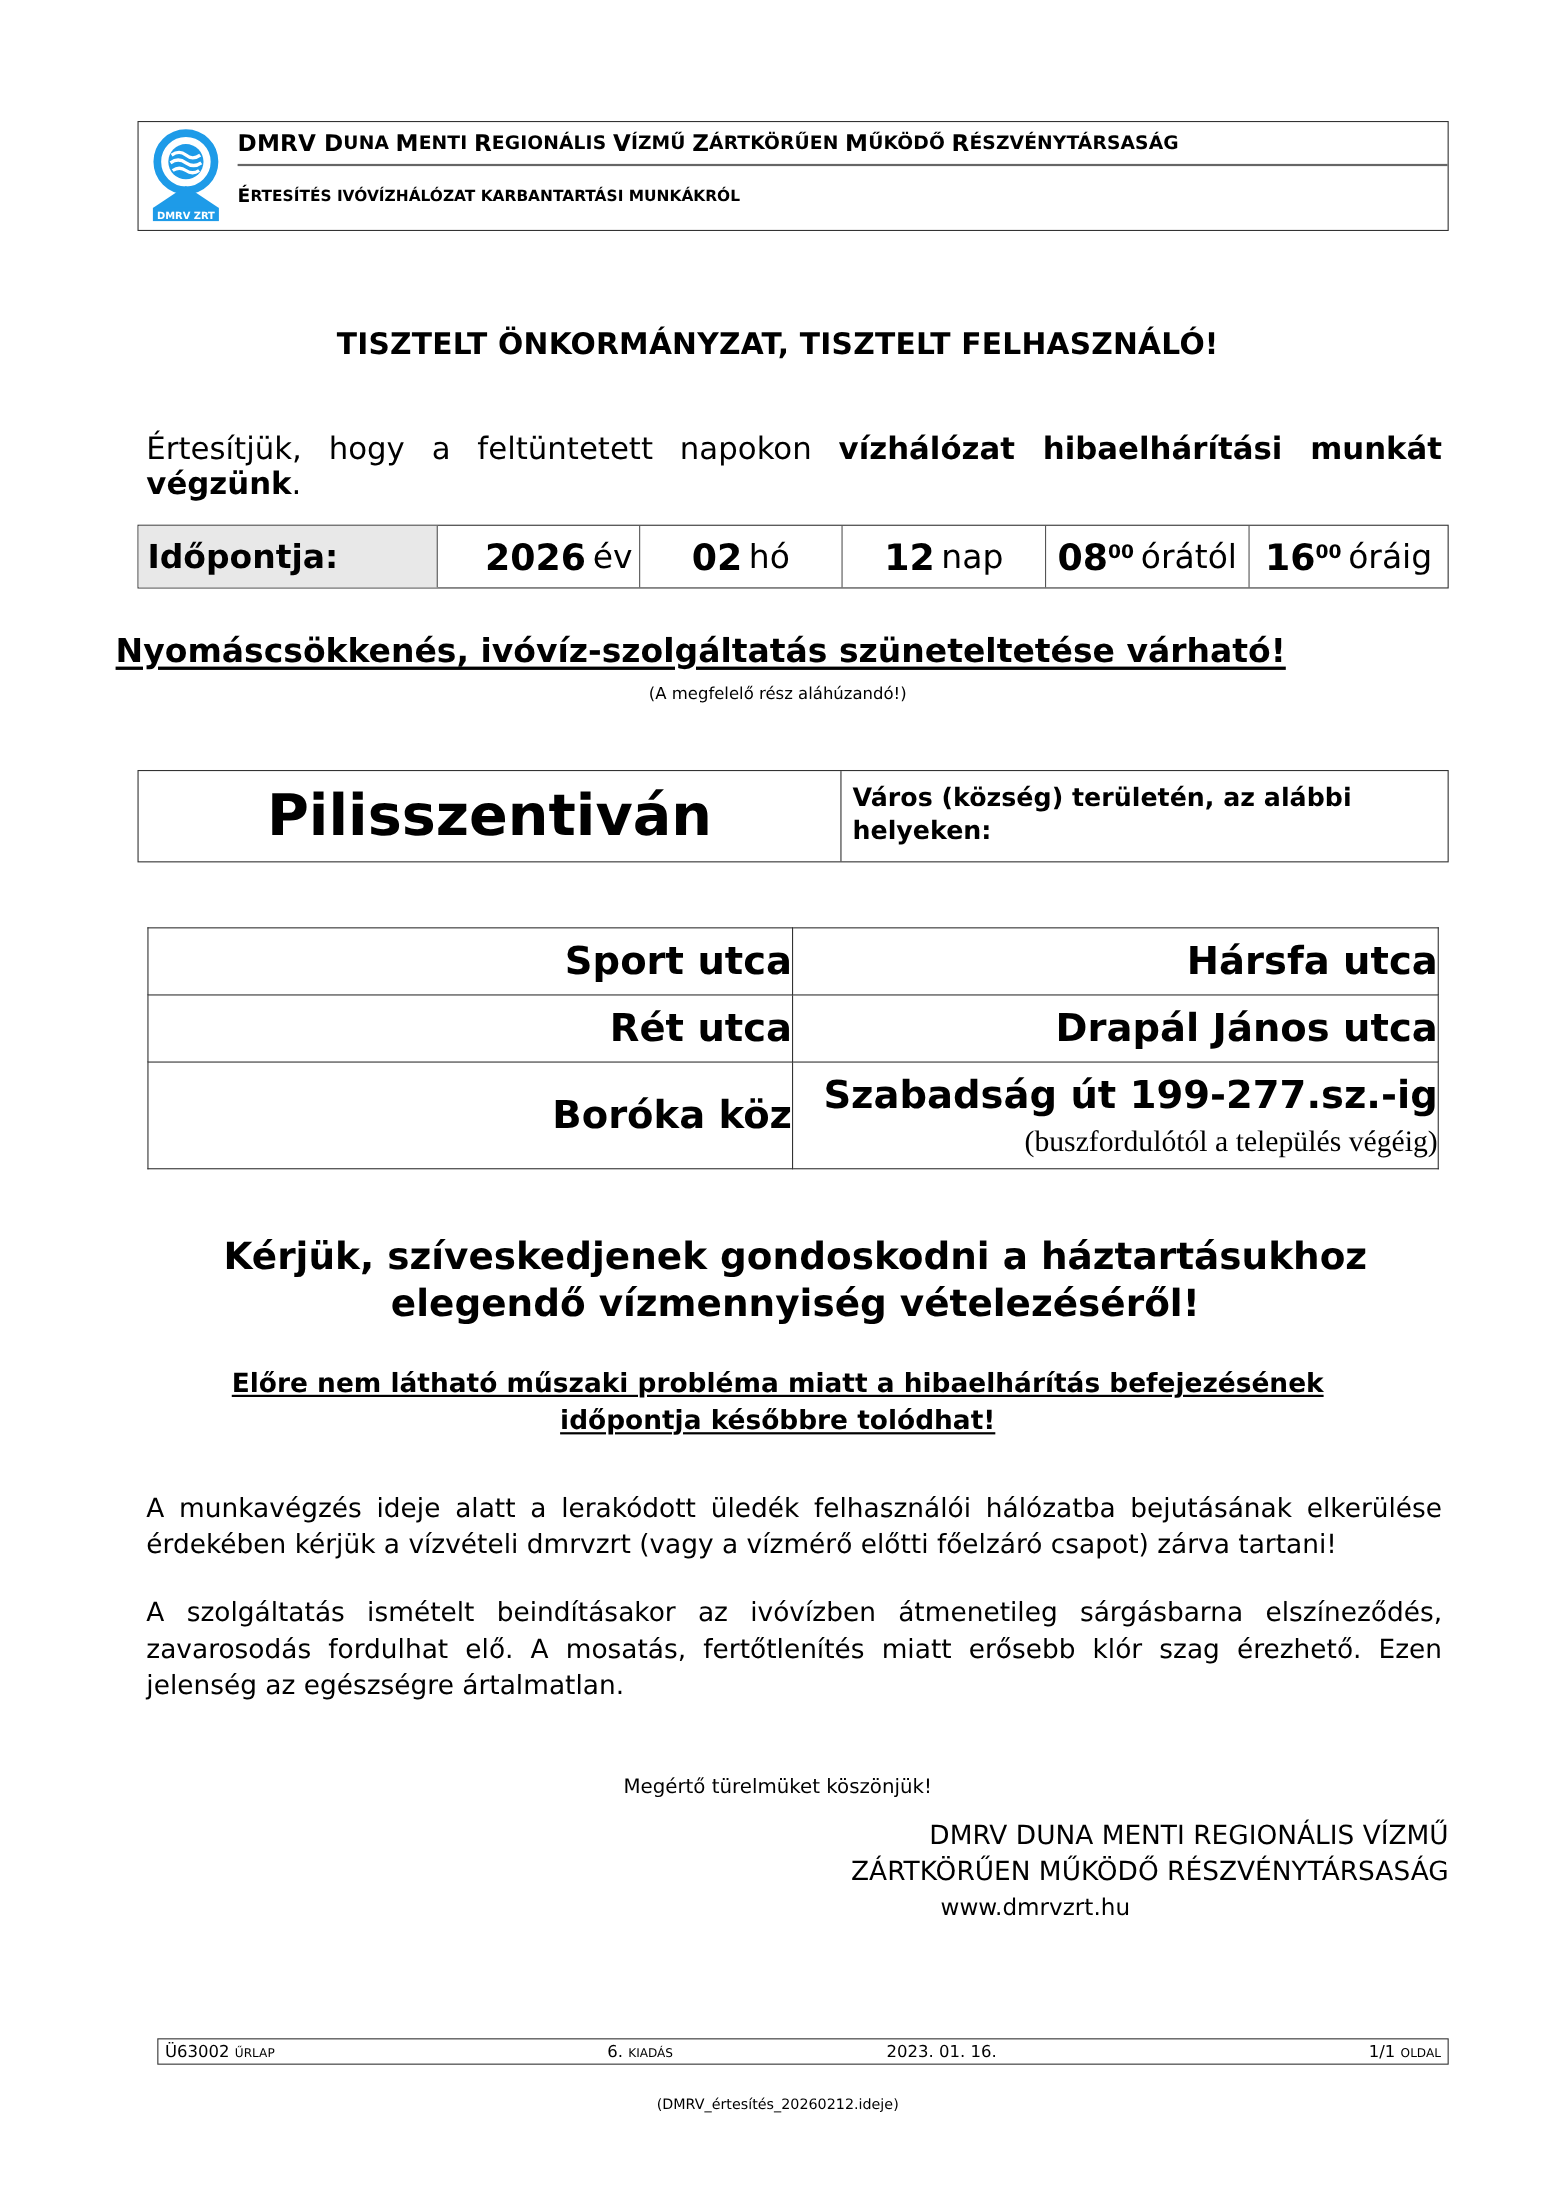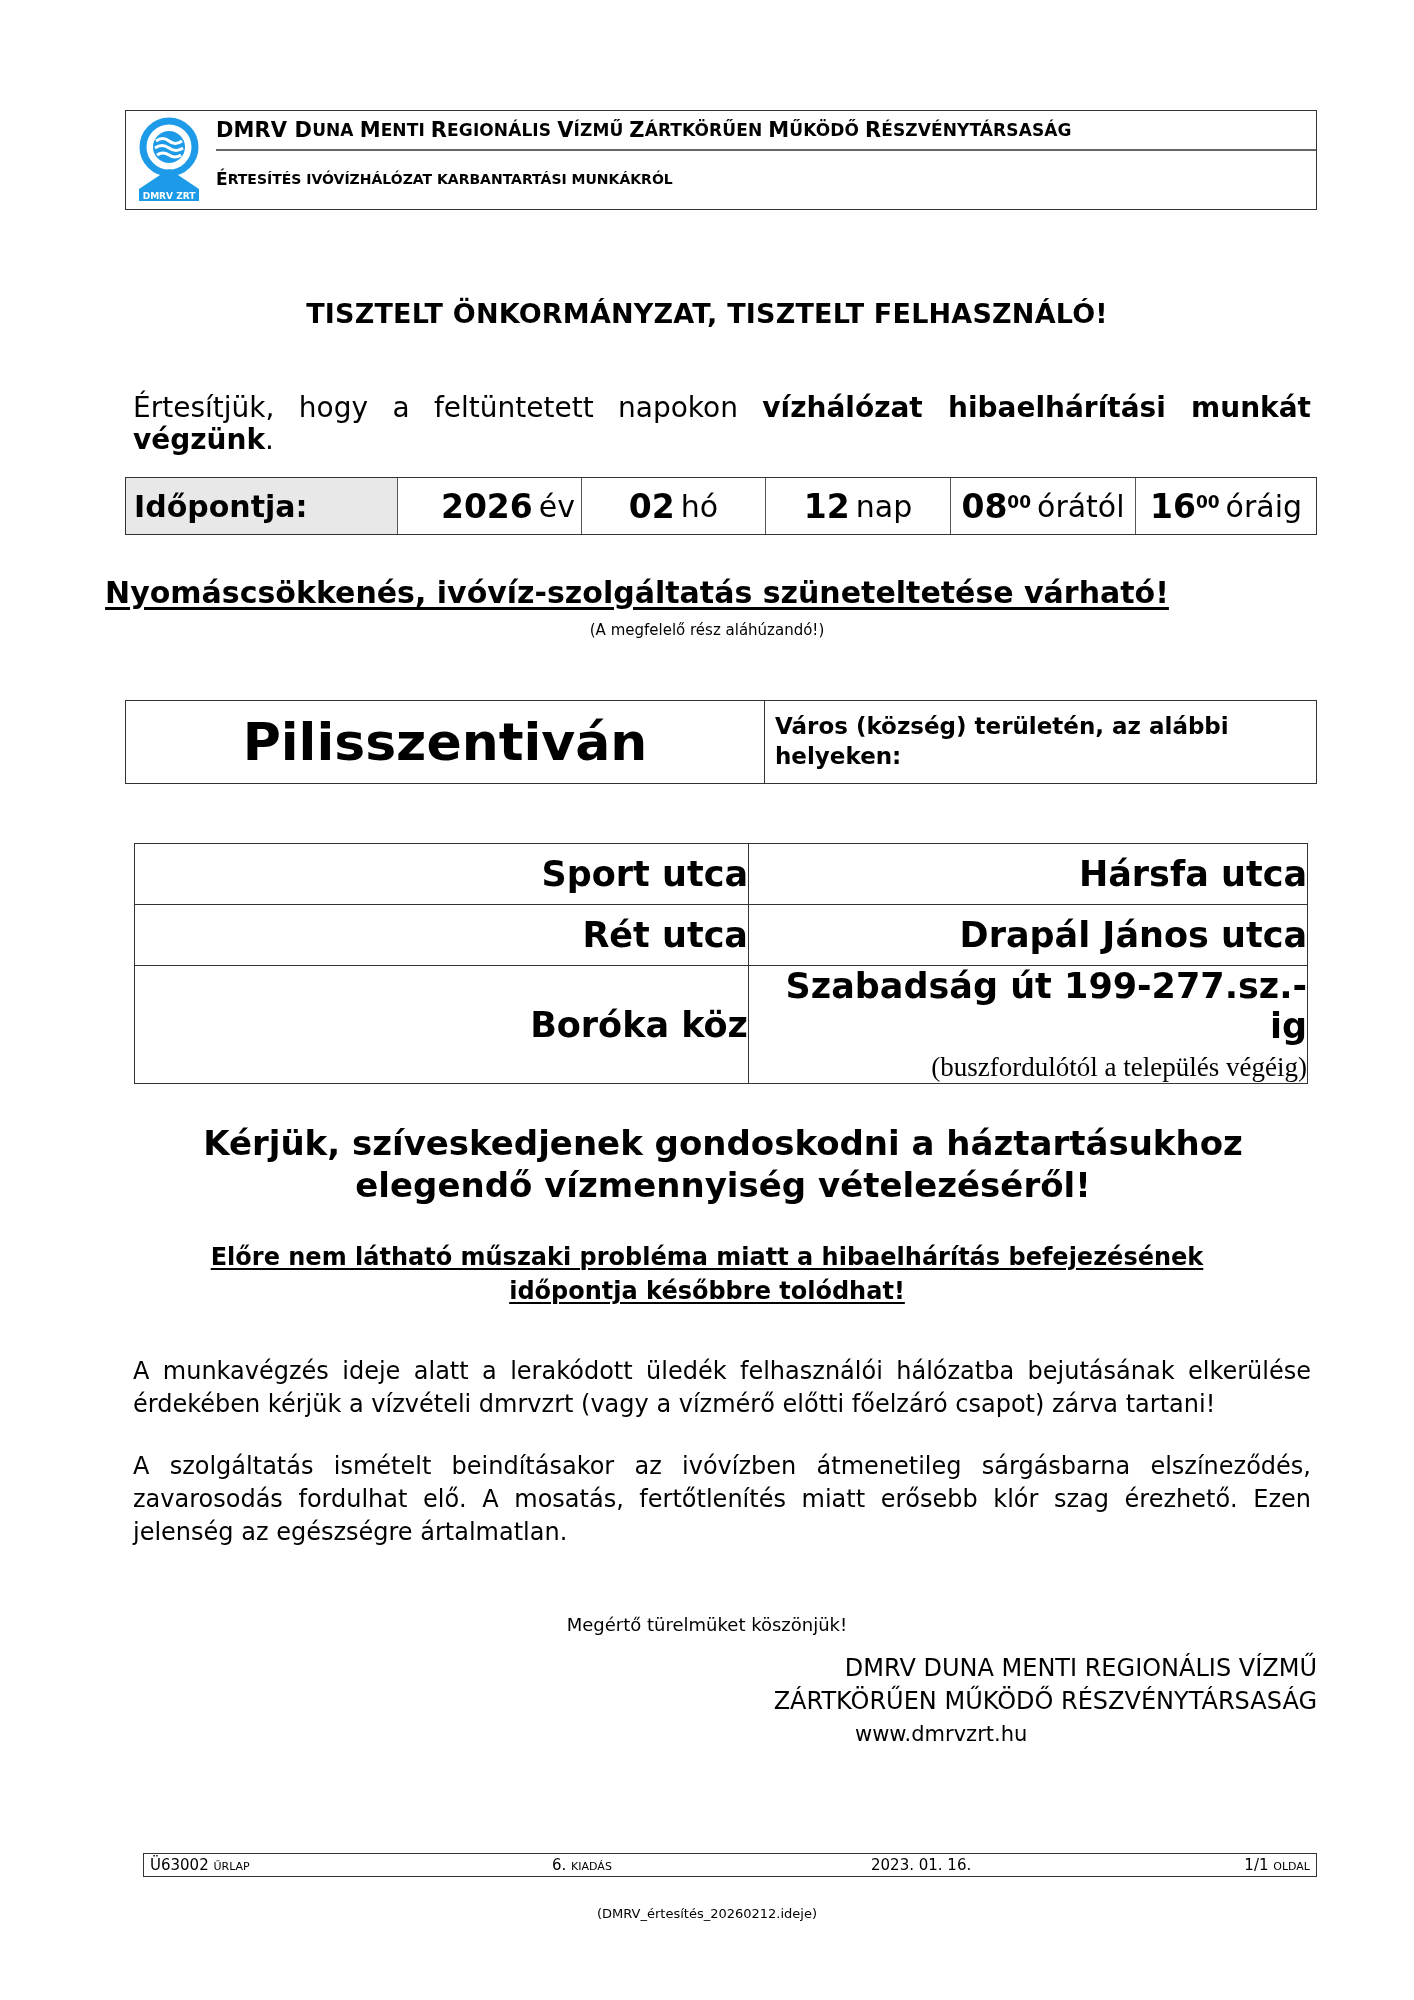--- a/index.html
+++ b/index.html
@@ -32,21 +32,21 @@
 
   
   .town-table { left: 125px; top: 700px; width: 1192px; height: 84px; border: 1.5px solid #333; box-sizing: border-box; display: flex; }
   .town-name { width: 638px; border-right: 1.5px solid #333; display: flex; align-items: center; justify-content: center; font-weight: bold; font-size: 52px; }
   .town-desc { flex: 1; padding: 10px 10px; font-weight: bold; font-size: 23px; line-height: 30px; }
 
   
   .streets { left: 134px; top: 843px; width: 1174px; border: 1.5px solid #333; box-sizing: border-box; border-collapse: collapse; }
   .streets td { border: 1.5px solid #333; text-align: right; font-weight: bold; font-size: 35px; padding: 0; }
   .streets tr.r1 td { height: 60px; }
-  .streets tr.r2 td { height: 60px; padding-left: 28px; }
+  .streets tr.r2 td { height: 60px; }
   .streets tr.r3 td { height: 96px; }
   .streets td.left { width: 585px; }
   .street-sub { display: block; font-family: "Liberation Serif", "DejaVu Serif", serif; font-weight: normal; font-size: 27px; margin-top: 6px; }
 
   .request { left: 0; width: 1414px; top: 1122px; text-align: center; font-weight: bold; font-size: 34px; line-height: 42px; margin-left: 16px; }
   .delay { left: 0; width: 1414px; top: 1240px; text-align: center; font-weight: bold; font-size: 24px; line-height: 34px; }
   .delay span { text-decoration: underline; text-decoration-thickness: 2px; text-underline-offset: 3px; }
 
   .para { left: 133px; width: 1178px; font-size: 24px; line-height: 33px; text-align: justify; text-align-last: left; }
   .para1 { top: 1355px; }
@@ -176,16 +176,16 @@
 <div class="abs thanks">Megértő türelmüket köszönjük!</div>
 <div class="abs sign">
   <div>DMRV DUNA MENTI REGIONÁLIS VÍZMŰ</div>
   <div>ZÁRTKÖRŰEN MŰKÖDŐ RÉSZVÉNYTÁRSASÁG</div>
 </div>
 <div class="abs url">www.dmrvzrt.hu</div>
 
 <div class="abs footer">
   <span style="left:6px"><span style="position:static">Ü63002</span> <span class="sc" style="position:static">ŰRLAP</span></span>
   <span style="left:408px"><span style="position:static">6.</span> <span class="sc" style="position:static">KIADÁS</span></span>
-  <span style="left:727px">2023. 01. 16.</span>
+  <span style="left:662px">2023. 01. 16.</span>
   <span style="right:6px"><span style="position:static">1/1</span> <span class="sc" style="position:static">OLDAL</span></span>
 </div>
 <div class="abs file">(DMRV_értesítés_20260212.ideje)</div>
 
 </body></html>

